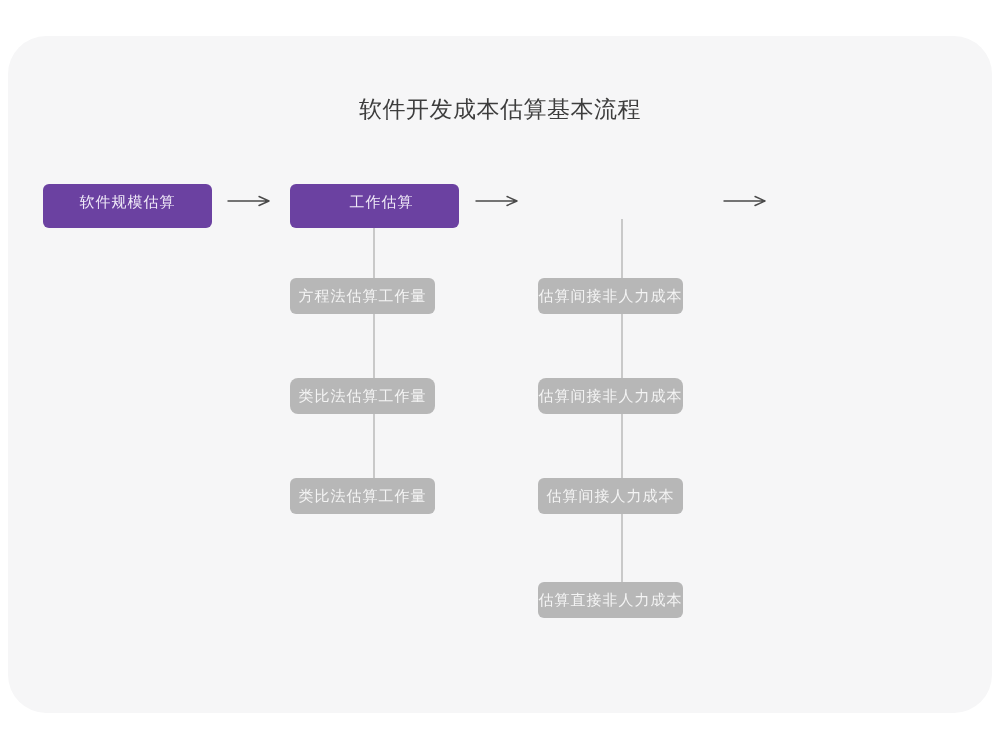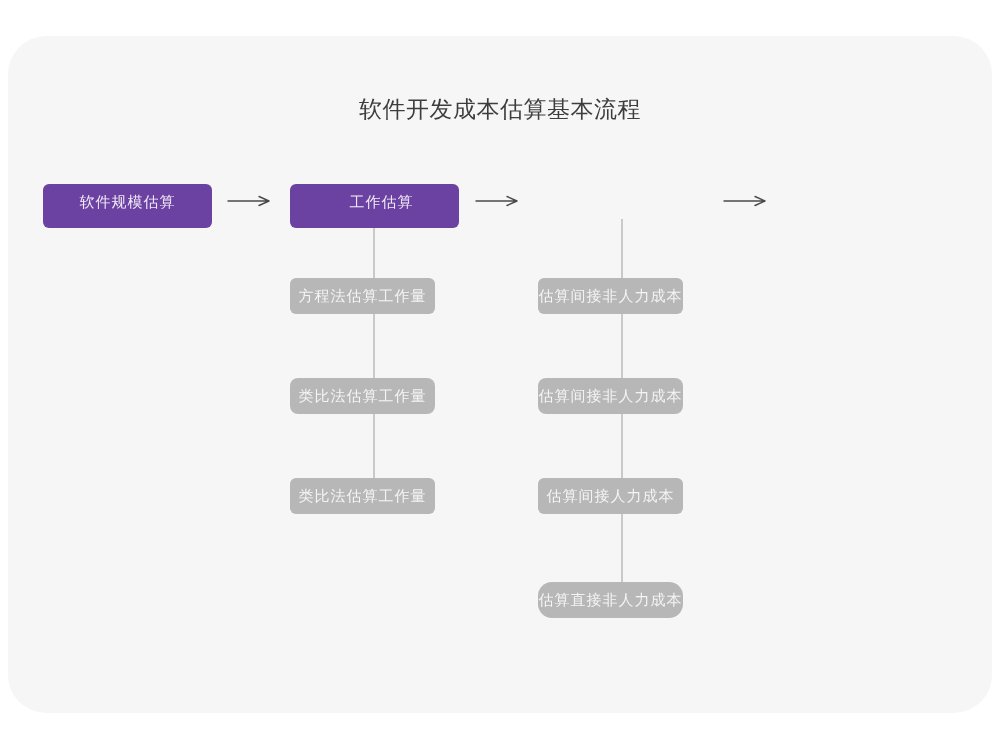--- a/index.html
+++ b/index.html
@@ -30,21 +30,21 @@
   .vline{position:absolute;width:2px;background:var(--connector);z-index:1;}
   .vline-work{left:373px;top:219px;height:261px;}
   .vline-cost{left:621px;top:219px;height:365px;}
   .arrow{position:absolute;top:194px;width:46px;height:14px;z-index:2;}
   .arrow path{stroke:var(--arrow);stroke-width:1.4;fill:none;stroke-linecap:round;stroke-linejoin:round;}
   
   .stage-0{left:43px;}  .stage-1{left:290px;padding-left:14px;} .stage-2{left:538px;} .stage-3{left:785px;}
   .arrow-0{left:227px;} .arrow-1{left:475px;} .arrow-2{left:723px;}
   
   .col-work{left:290px;} .col-cost{left:538px;text-align:center;}
-  .row-0{top:278px;} .row-1{top:378px;border-radius:8px;} .row-2{top:478px;} .row-3{top:582px;border-radius:14px;}
+  .row-0{top:278px;} .row-1{top:378px;border-radius:8px;} .row-2{top:478px;} .row-3{top:582px;}
 </style>
 </head>
 <body>
 
 <div class="page">
   <div class="card"></div>
 
   <div class="title">软件开发成本估算基本流程</div>
 
   <div class="vline vline-work"></div>

